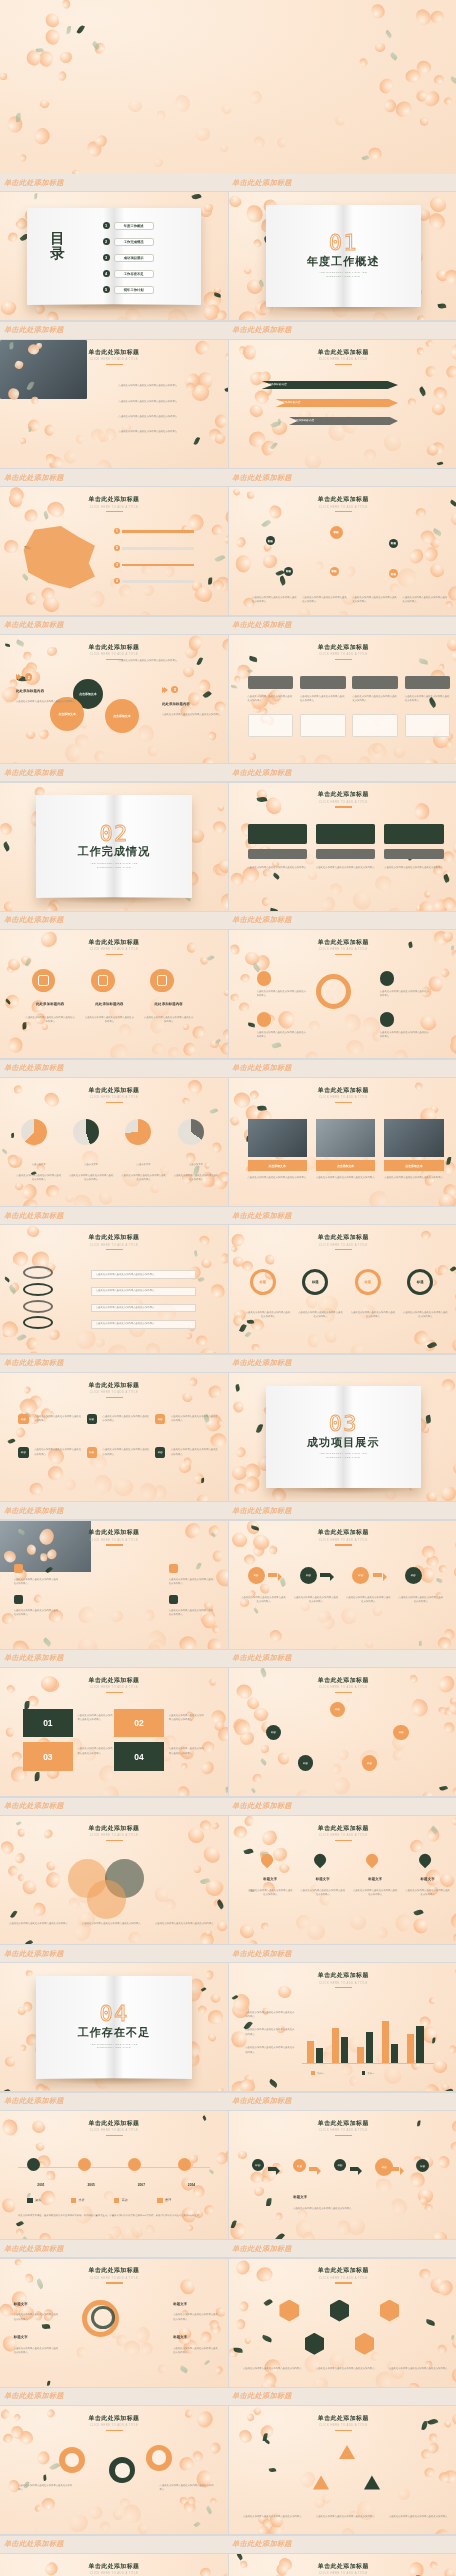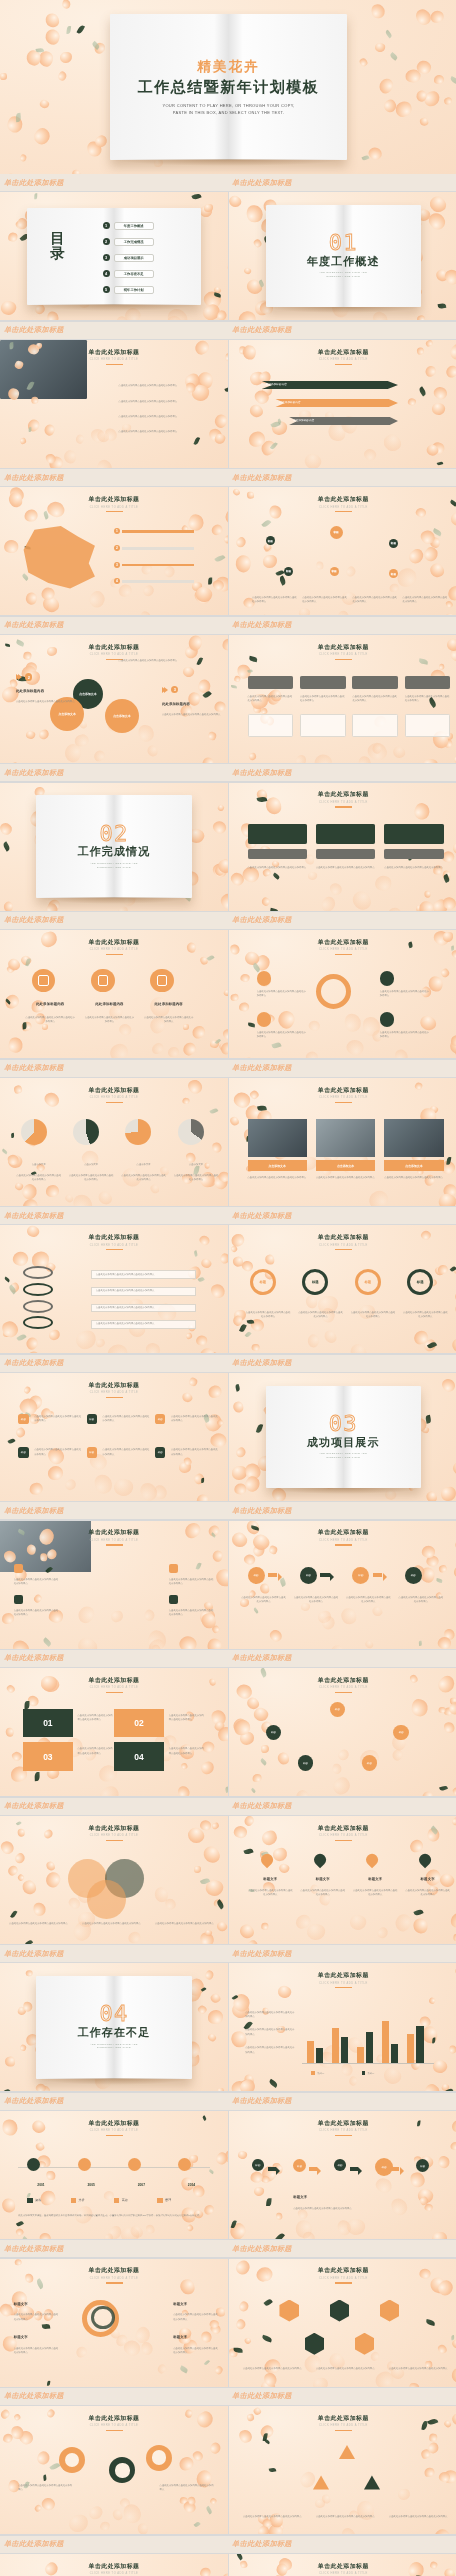--- a/index.html
+++ b/index.html
@@ -178,28 +178,20 @@
         <div class="petal" style="left:48.425957918167114%;top:60.42613625526428%;width:10.4px;height:9.4px;opacity:.30;transform:rotate(57.69927263259888deg);"></div>
         <div class="petal" style="left:55.534349739551544%;top:78.75717306137085%;width:11.5px;height:10.3px;opacity:.30;transform:rotate(236.8663501739502deg);"></div>
         <div class="petal" style="left:33.681575298309326%;top:91.30002874135971%;width:9px;height:8.2px;opacity:.30;transform:rotate(356.4511263370514deg);"></div>
         <div class="petal" style="left:34.43479537963867%;top:63.88710159063339%;width:9px;height:8px;opacity:.30;transform:rotate(248.5697615146637deg);"></div>
         <div class="petal" style="left:48.11832094192505%;top:83.21731424331665%;width:8.2px;height:7.4px;opacity:.30;transform:rotate(22.007256746292114deg);"></div>
         <div class="petal" style="left:28.021021485328674%;top:57.533000378869474%;width:13.6px;height:12.3px;opacity:.30;transform:rotate(22.161312103271484deg);"></div>
         <div class="petal" style="left:73.38221591711044%;top:66.41329765319824%;width:9.6px;height:8.7px;opacity:.30;transform:rotate(76.52150273323059deg);"></div>
         <div class="petal" style="left:42.87731945514679%;top:73.48983919620514%;width:14px;height:12.5px;opacity:.30;transform:rotate(352.89021492004395deg);"></div>
         <div class="petal" style="left:60.65961790084839%;top:79.4613585472107%;width:9.7px;height:8.7px;opacity:.30;transform:rotate(101.85125470161438deg);"></div>
       </div>
-      <div class="book" style="left:24%;top:8%;width:52%;height:84%;">
-        <div class="book-inner">
-          <div class="cn-orange cover-title">精美花卉</div>
-          <div class="cn-green cover-sub">工作总结暨新年计划模板</div>
-          <div class="cover-en">YOUR CONTENT TO PLAY HERE, OR THROUGH YOUR COPY,</div>
-          <div class="cover-en" style="margin-top:0">PASTE IN THIS BOX, AND SELECT ONLY THE TEXT.</div>
-        </div>
-      </div>
     </div>
     <div class="wm">
       <span>单击此处添加标题</span>
       <span class="b">单击此处添加标题</span>
     </div>
     <div class="row">
       <div class="slide">
         <div class="petals">
           <div class="petal" style="left:17.45403265953064%;top:75.09127855300903%;width:11.4px;height:10.5px;transform:rotate(31.324124336242676deg);"></div>
           <div class="petal" style="left:93.9696392416954%;top:74.36928749084473%;width:6.5px;height:6px;transform:rotate(40.694228410720825deg);"></div>

